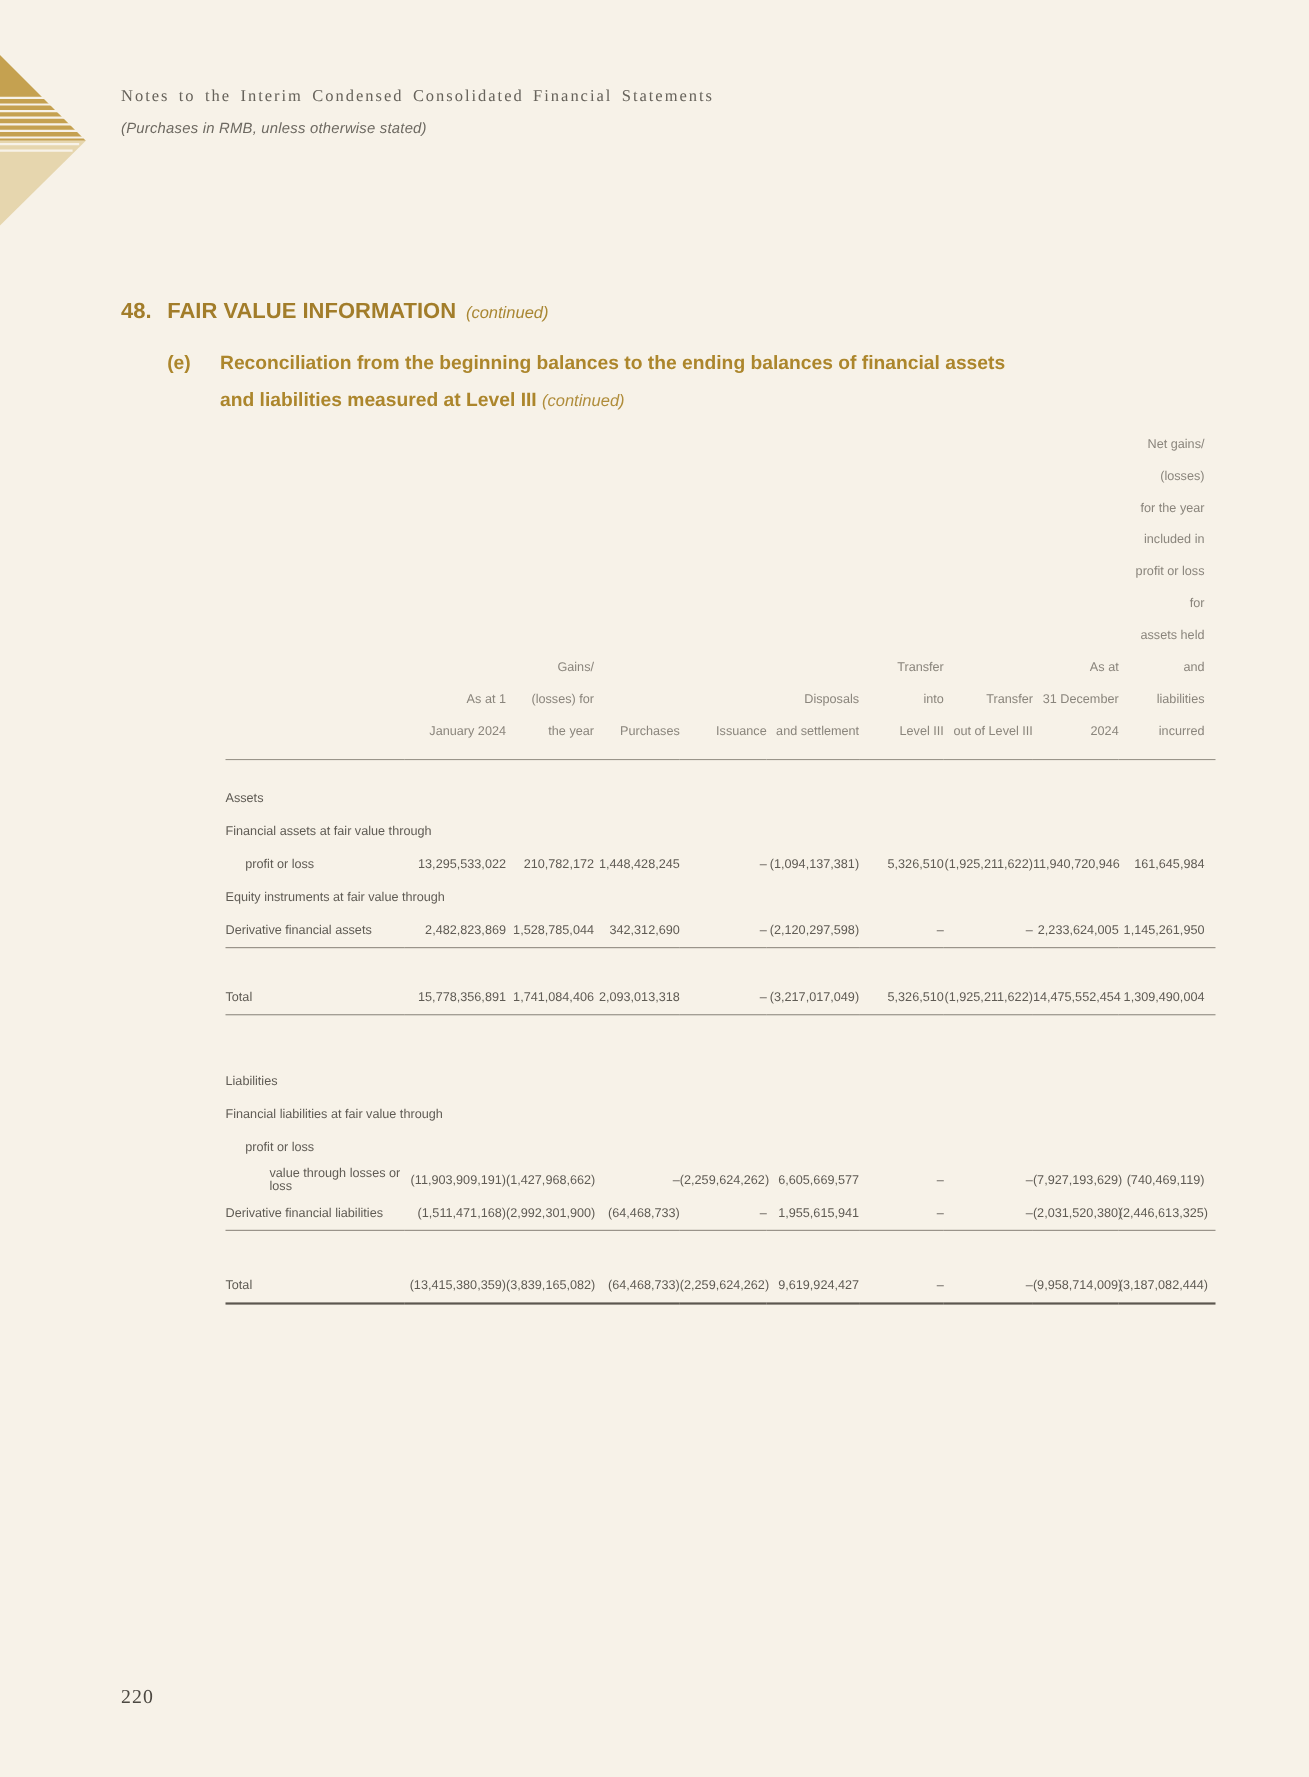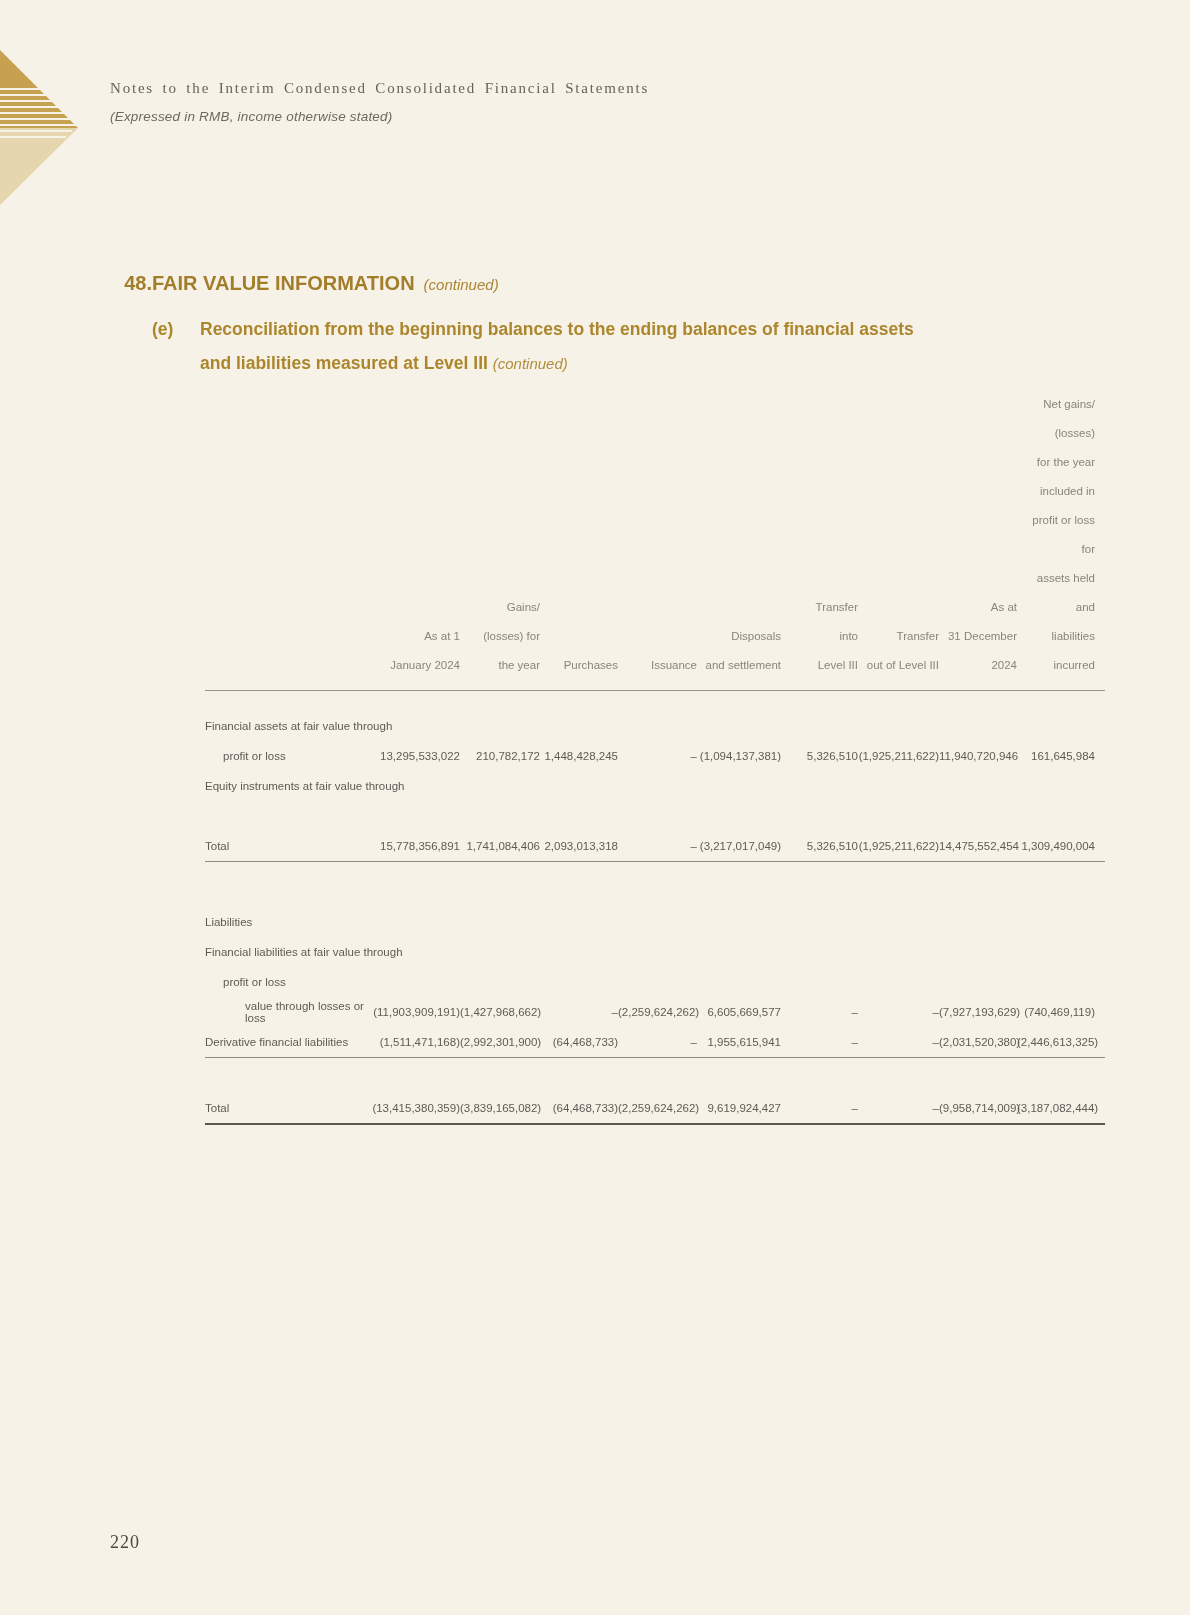--- a/index.html
+++ b/index.html
@@ -18,21 +18,21 @@
     font-size:15px;letter-spacing:1.8px;word-spacing:3px;color:#67635b;margin:0;
   }
   .doc-subtitle{
     margin-top:12px;font-style:italic;font-size:13.5px;color:#6d6961;letter-spacing:.2px;
   }
   
   .section-heading{
     position:absolute;left:110px;top:272px;display:flex;align-items:baseline;
     color:#a27d2a;font-weight:bold;font-size:20px;
   }
-  .section-number{width:42px;text-align:right;}
+  .section-number{width:42px;}
   .section-cont{font-weight:normal;font-style:italic;font-size:15px;margin-left:9px;color:#a98733;}
   
   .subsection{
     position:absolute;left:152px;top:312px;display:flex;
     color:#ac862c;font-weight:bold;font-size:17.5px;line-height:34px;
   }
   .subsection-marker{width:48px;flex:none;}
   .subsection-text{width:900px;white-space:pre-wrap;}
   .subsection-cont{font-weight:normal;font-style:italic;font-size:15px;color:#b08d3b;}
   
@@ -82,21 +82,21 @@
       <line x1="0" y1="74" x2="80" y2="74"></line>
       <line x1="0" y1="80" x2="76" y2="80"></line>
       <line x1="0" y1="86" x2="72" y2="86"></line>
       <line x1="0" y1="92" x2="66" y2="92"></line>
     </g>
   </svg>
 </div>
 
 <div class="doc-header">
   <h1 class="doc-title">Notes to the Interim Condensed Consolidated Financial Statements</h1>
-  <div class="doc-subtitle">(Expressed in RMB, income otherwise stated)</div>
+  <div class="doc-subtitle">(Purchases in RMB, unless otherwise stated)</div>
 </div>
 
 <div class="section-heading">
   <span class="section-number">48.</span>
   <span>FAIR VALUE INFORMATION</span>
   <span class="section-cont">(continued)</span>
 </div>
 
 <div class="subsection">
   <span class="subsection-marker">(e)</span>
@@ -146,36 +146,51 @@
 liabilities
 incurred</th>
     </tr>
   </thead>
   <tbody>
     <tr class="sp sp20">
         <td colspan="10"></td>
       </tr>
 
     <tr>
+      <td class="lbl" colspan="10">Assets</td>
+    </tr>
+    <tr>
       <td class="lbl" colspan="10">Financial assets at fair value through</td>
     </tr>
     <tr>
       <td class="lbl ind1">profit or loss</td>
       <td>13,295,533,022</td>
       <td>210,782,172</td>
       <td>1,448,428,245</td>
       <td>–</td>
       <td>(1,094,137,381)</td>
       <td>5,326,510</td>
       <td>(1,925,211,622)</td>
       <td>11,940,720,946</td>
       <td>161,645,984</td>
     </tr>
     <tr>
       <td class="lbl" colspan="10">Equity instruments at fair value through</td>
+    </tr>
+    <tr class="rule">
+      <td class="lbl">Derivative financial assets</td>
+      <td>2,482,823,869</td>
+      <td>1,528,785,044</td>
+      <td>342,312,690</td>
+      <td>–</td>
+      <td>(2,120,297,598)</td>
+      <td>–</td>
+      <td>–</td>
+      <td>2,233,624,005</td>
+      <td>1,145,261,950</td>
     </tr>
     <tr class="sp sp30">
         <td colspan="10"></td>
       </tr>
     <tr class="rule">
       <td class="lbl">Total</td>
       <td>15,778,356,891</td>
       <td>1,741,084,406</td>
       <td>2,093,013,318</td>
       <td>–</td>

